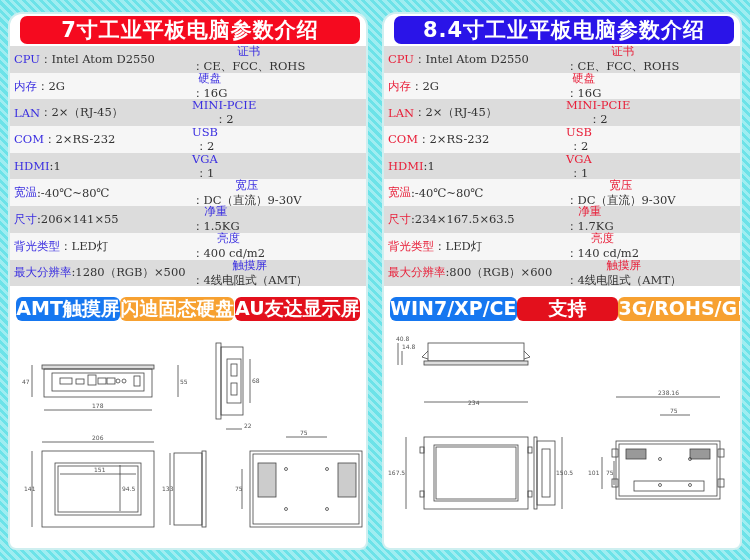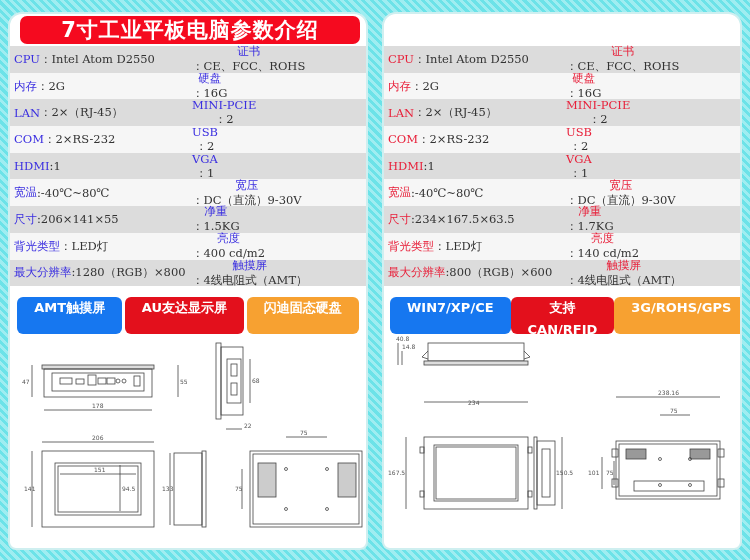--- a/index.html
+++ b/index.html
@@ -17,21 +17,21 @@
   .row { height:26.7px; display:flex; align-items:center; font-size:11.5px; color:#222; }
   .row:nth-child(odd) { background:#dcdcdc; }
   .row:nth-child(even) { background:#f6f6f6; }
   .cell { display:flex; align-items:center; white-space:nowrap; }
   .cell.c1 { width:178px; padding-left:4px; }
   .cell.c2 { padding-left:4px;flex-direction:column; }
   .left .k { color:#3a2ee0; }
   .right .k { color:#e8203a; }
   .v { color:#333; }
   .badges { position:absolute; top:283px; left:0; width:356px; display:flex; justify-content:space-around; padding:0 6px; }
-  .badge { height:37px; border-radius:6px; color:#fff; font-family:"DejaVu Sans","Liberation Sans",sans-serif; font-size:13px; font-weight:bold; line-height:22px; padding:0 17px; text-align:center; }
+  .badge { height:24px; border-radius:6px; color:#fff; font-family:"DejaVu Sans","Liberation Sans",sans-serif; font-size:19px; font-weight:bold; line-height:22px; padding:0 0; text-align:center; }
   .b-blue { background:#1677f0; }
   .b-red { background:#e3101c; }
   .b-orange { background:#f7a131; }
   .drawings { position:absolute; top:315px; left:0; width:356px; height:220px; }
   svg text { font-family:"DejaVu Sans",sans-serif; font-size:6px; fill:#555; }
 </style>
 </head>
 <body>
 
 <div class="bg-pattern"></div>
@@ -115,33 +115,33 @@
           <span class="v">：LED灯</span>
         </div>
       <div class="cell c2">
           <span class="k">亮度</span>
           <span class="v">：400 cd/m2</span>
         </div>
     </div>
     <div class="row">
       <div class="cell c1">
           <span class="k">最大分辨率</span>
-          <span class="v">:1280（RGB）×800</span>
+          <span class="v">:1280（RGB）×500</span>
         </div>
       <div class="cell c2">
           <span class="k">触摸屏</span>
           <span class="v">：4线电阻式（AMT）</span>
         </div>
     </div>
   </div>
 
   <div class="badges">
     <div class="badge b-blue">AMT触摸屏</div>
+    <div class="badge b-orange">闪迪固态硬盘</div>
     <div class="badge b-red">AU友达显示屏</div>
-    <div class="badge b-orange">闪迪固态硬盘</div>
   </div>
 
   <div class="drawings">
     <svg width="356" height="220" viewBox="0 0 356 220">
       <g stroke="#444" fill="none" stroke-width="0.8">
 
         <rect x="32" y="36" width="112" height="4" fill="#ddd"></rect>
         <rect x="34" y="40" width="108" height="28"></rect>
         <rect x="42" y="44" width="92" height="18"></rect>
         <rect x="50" y="49" width="12" height="6"></rect>
@@ -197,20 +197,21 @@
       <text x="225" y="162">75</text>
       <text x="242" y="54">68</text>
       <text x="234" y="99">22</text>
       <text x="12" y="55">47</text>
       <text x="170" y="55">55</text>
     </svg>
   </div>
 </div>
 
 <div class="panel right">
+  <div class="title">8.4寸工业平板电脑参数介绍</div>
   <div class="specs">
     <div class="row">
       <div class="cell c1">
           <span class="k">CPU</span>
           <span class="v">：Intel Atom D2550</span>
         </div>
       <div class="cell c2">
           <span class="k">证书</span>
           <span class="v">：CE、FCC、ROHS</span>
         </div>

